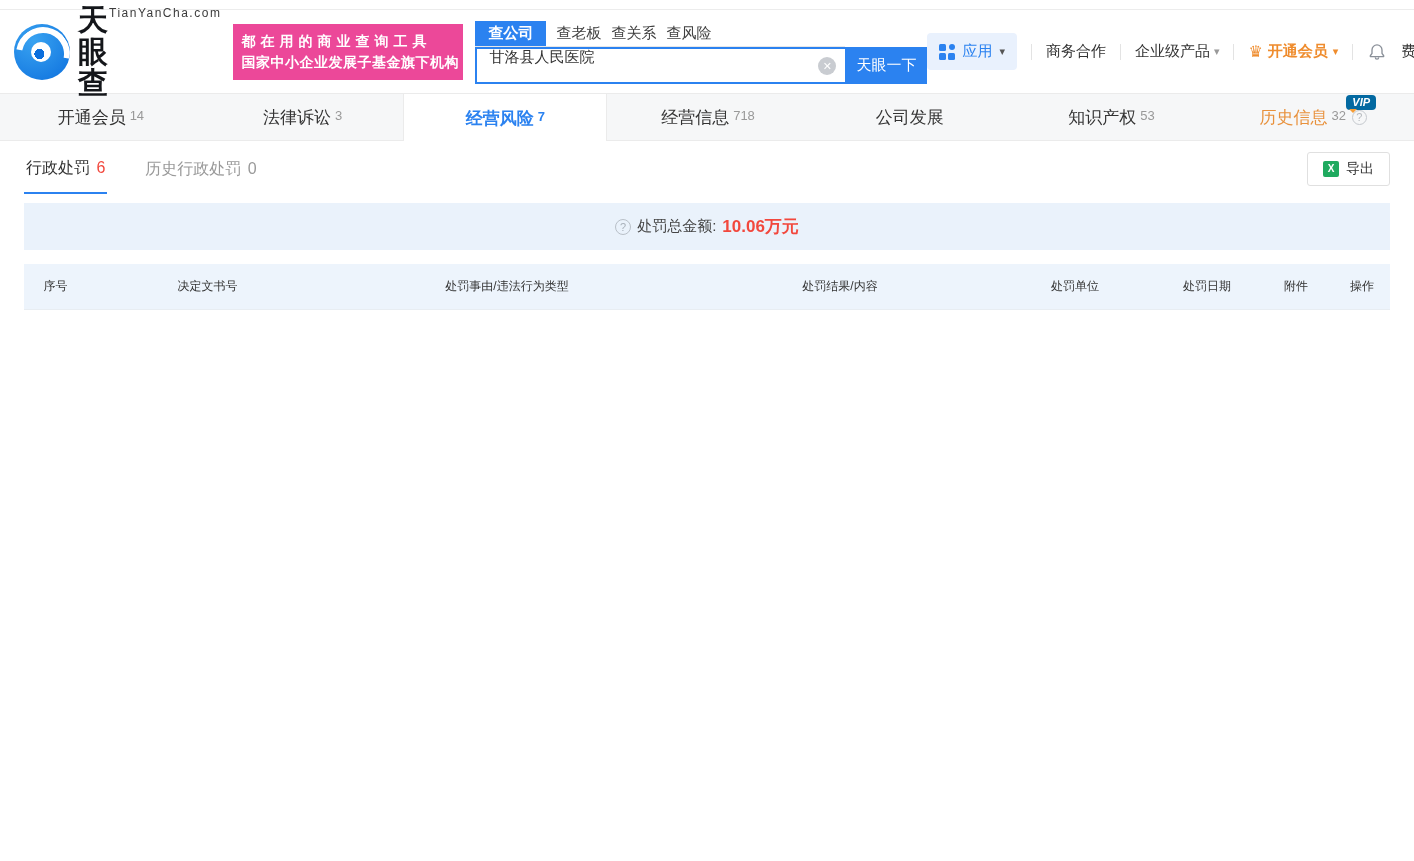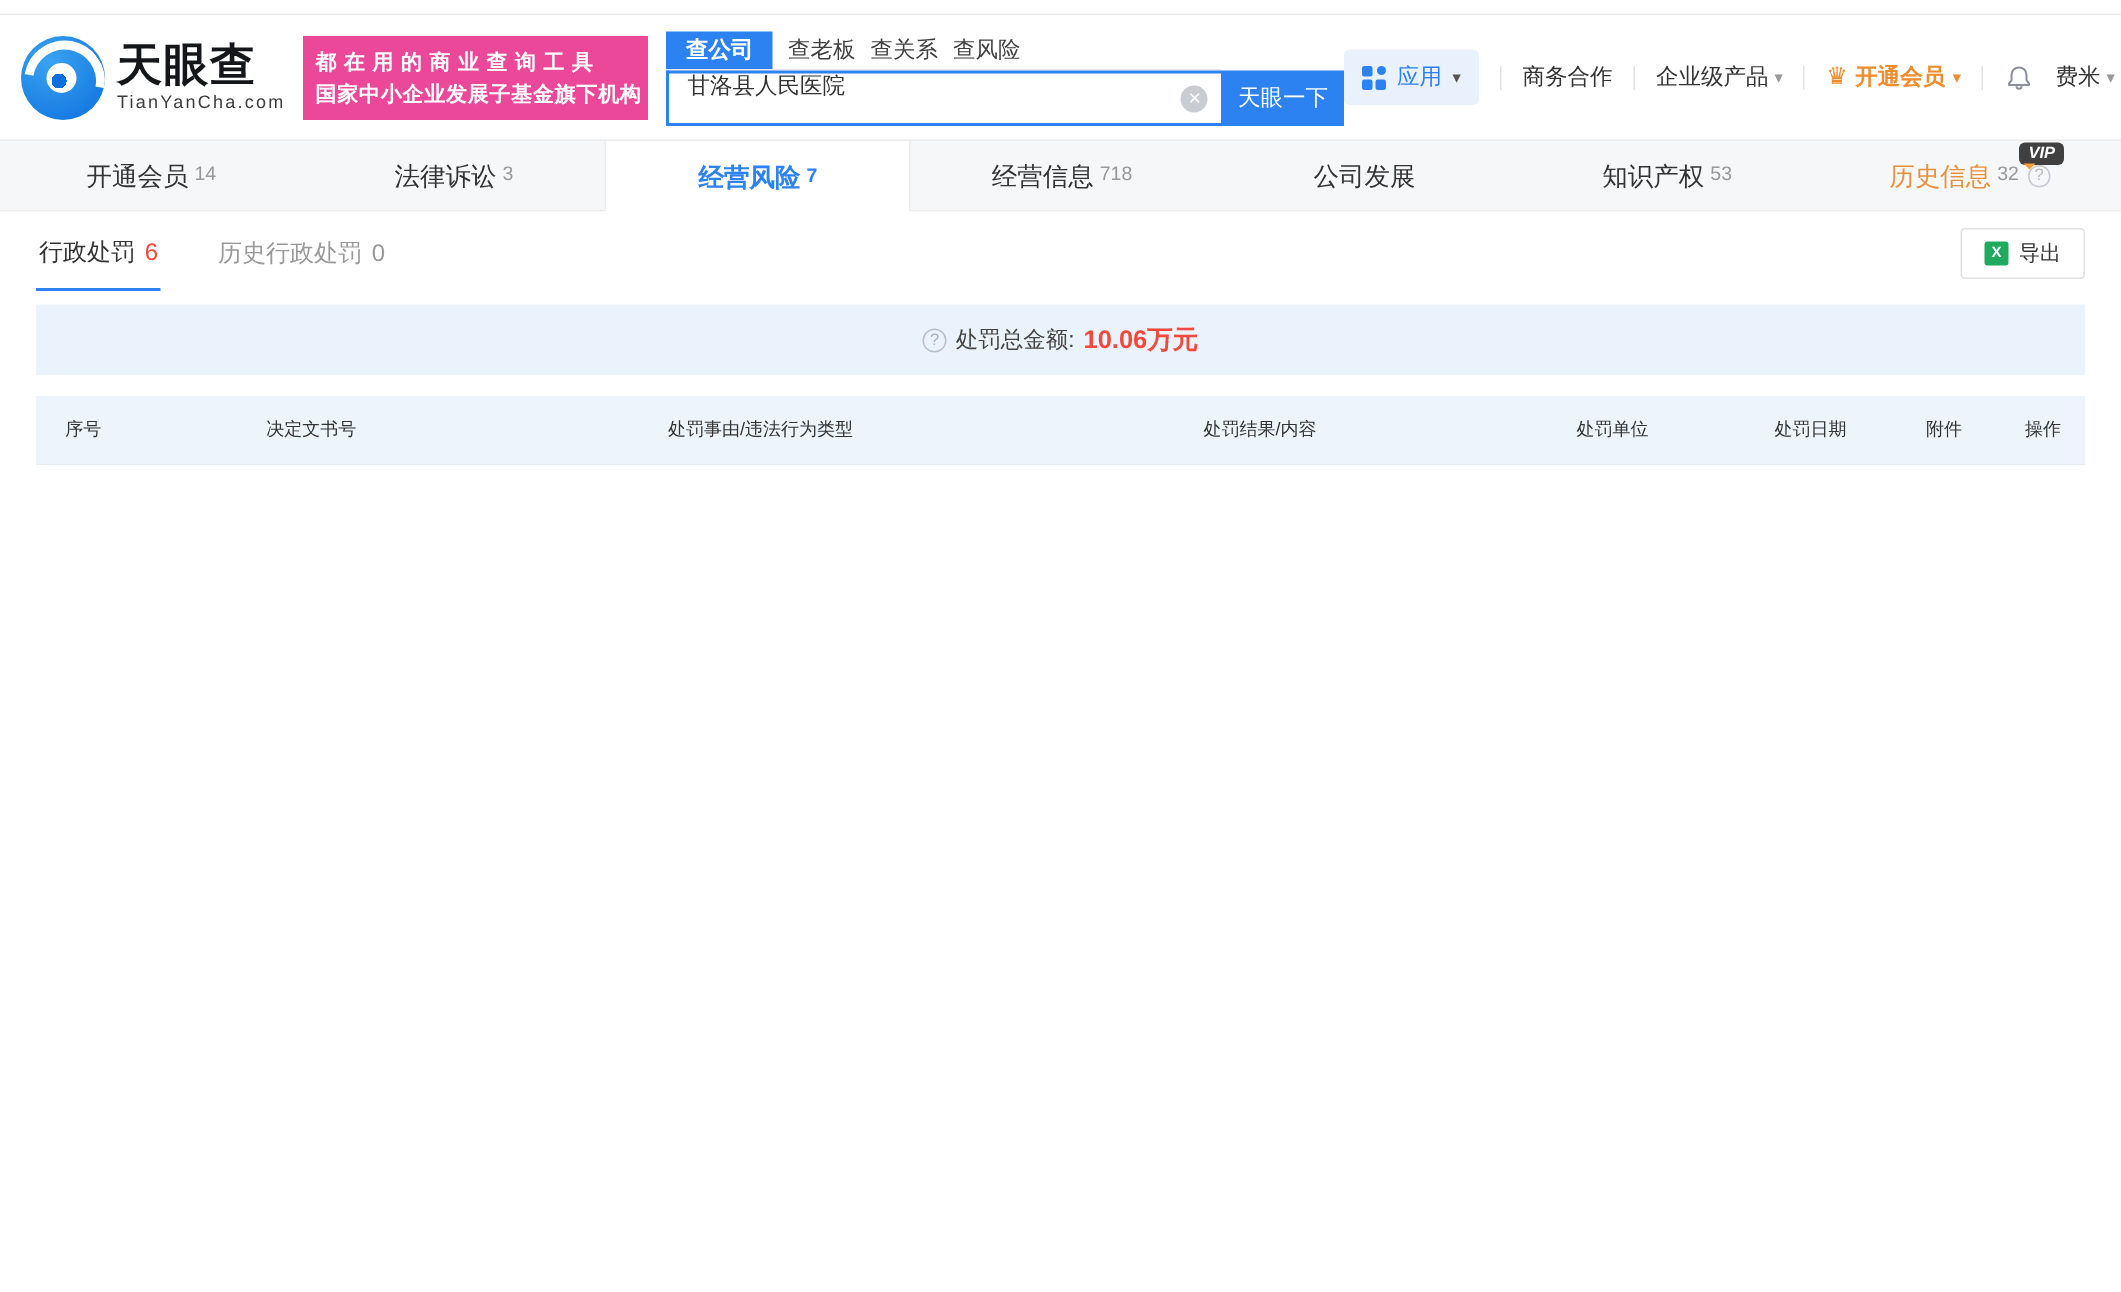--- a/index.html
+++ b/index.html
@@ -12,21 +12,21 @@
   
   .header { height:83px; display:flex; align-items:center; padding:0 14px; background:#fff; }
   .logo { display:flex; align-items:center; gap:8px; }
   .logo-mark { width:56px; height:56px; border-radius:50%; flex:0 0 auto;
     background:radial-gradient(circle at 35% 30%, #39a3f1, #0c6fdd); position:relative; overflow:hidden; }
   .logo-mark::before { content:""; position:absolute; width:42px; height:42px; border-radius:50%;
     border:6px solid transparent; border-top-color:#fff; border-right-color:#fff;
     top:3px; left:2px; transform:rotate(-35deg); }
   .logo-mark::after { content:""; position:absolute; width:20px; height:20px; border-radius:50%;
     left:17px; top:18px; background:radial-gradient(circle at 42% 60%, #0c6fdd 0 5px, #fff 5px); }
-  .logo-txt { display:flex; flex-direction:column; line-height:1.05; }
+  .logo-txt { display:flex; flex-direction:row; line-height:1.05; }
   .logo-brand { font-size:30px; font-weight:bold; color:#14161a; letter-spacing:1px; }
   .logo-domain { font-size:12px; color:#3c3c3c; letter-spacing:1.5px; margin-top:3px; }
 
   .slogan { margin-left:12px; width:230px; background:#ec4899; color:#fff; padding:7px 8px;
     font-weight:bold; line-height:21px; }
   .slogan-line1 { font-size:14px; letter-spacing:5px; white-space:nowrap; }
   .slogan-line2 { font-size:14px; letter-spacing:0.5px; white-space:nowrap; }
 
   .search { margin-left:12px; width:452px; }
   .search-tabs { display:flex; align-items:flex-end; gap:10px; height:27px;
@@ -61,21 +61,21 @@
   
   .tabbar { height:48px; background:#f6f7f8; border-top:1px solid #ebebeb; border-bottom:1px solid #ebebeb;
     display:flex; }
   .tab { flex:1; display:flex; align-items:center; justify-content:center; font-size:17px; color:#333;
     cursor:pointer; position:relative; gap:4px; }
   .tab-count { font-size:13px; color:#999; position:relative; top:-2px; }
   .tab.active { background:#fff; color:#2b82f0; font-weight:bold; height:49px;
     border-left:1px solid #ebebeb; border-right:1px solid #ebebeb; }
   .tab.active .tab-count { color:#2b82f0; }
   .tab.vip-tab { color:#e8913c; }
-  .vip-badge { position:absolute; top:1px; right:38px; background:#404040; color:#fff;
+  .vip-badge { position:absolute; top:1px; right:38px; background:#0369a1; color:#fff;
     font-size:11px; font-weight:bold; font-style:italic; padding:1px 6px 2px; border-radius:4px; }
   .vip-badge::after { content:""; position:absolute; left:3px; bottom:-3px;
     border-left:4px solid transparent; border-right:4px solid transparent; border-top:4px solid #f59e39; }
   .help-circle { width:15px; height:15px; border:1px solid #c5c9ce; border-radius:50%;
     color:#b6babf; font-size:11px; line-height:13px; text-align:center; font-weight:normal; margin-left:2px; }
 
   
   .subbar { height:54px; display:flex; align-items:center; padding:0 24px; position:relative; background:#fff; }
   .subtab { font-size:16px; color:#999; margin-right:36px; cursor:pointer; padding:15px 2px 13px; }
   .subtab .sub-count { margin-left:2px; }

